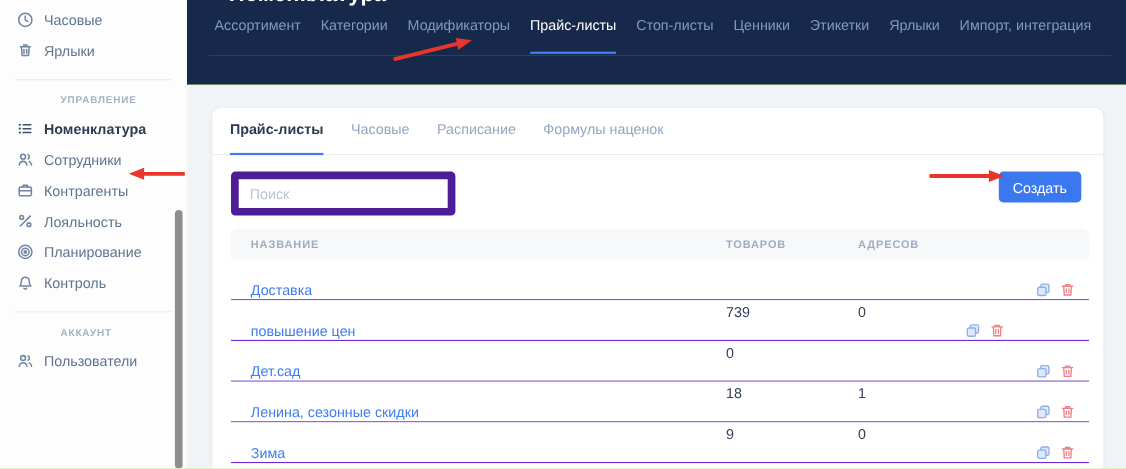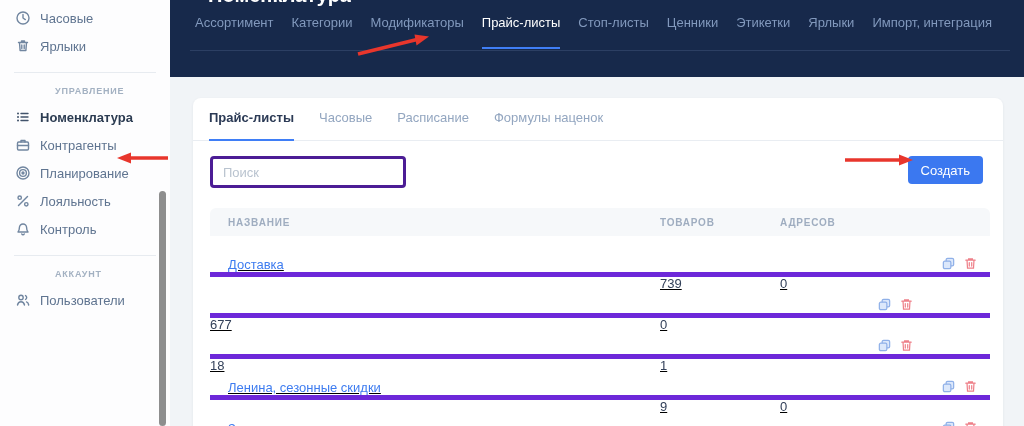--- a/index.html
+++ b/index.html
@@ -27,30 +27,30 @@
   .hdr-line{position:absolute;left:20px;right:14px;top:50px;height:1px;background:#2c3f63;}
 
   
   .content{position:absolute;left:170px;top:77px;width:854px;height:349px;background:#f1f4f7;}
   .card{position:absolute;left:23px;top:21px;width:810px;height:340px;background:#ffffff;border-radius:8px;box-shadow:0 1px 3px rgba(25,40,70,.07);}
   .subtabs{position:absolute;left:0;right:0;top:0;height:43px;border-bottom:1px solid #e9edf2;display:flex;gap:25px;padding:13px 16px 0 16px;box-sizing:border-box;}
   .stab{font-size:13px;color:#93a6c0;line-height:14px;padding-bottom:16px;position:relative;cursor:pointer;white-space:nowrap;}
   .stab.active{color:#2b3a55;font-weight:bold;}
   .stab.active::after{content:"";position:absolute;left:0;right:0;bottom:-1px;height:2px;background:#3f7ef6;}
 
-  .search{position:absolute;left:17px;top:58px;width:170px;height:26px;border:3px solid #4c1d95;border-radius:4px;font-size:13px;color:#3c4a60;padding:0 10px;outline:none;font-family:"Liberation Sans",sans-serif;}
+  .search{position:absolute;left:17px;top:58px;width:170px;height:26px;border:7px solid #4c1d95;border-radius:4px;font-size:13px;color:#3c4a60;padding:0 10px;outline:none;font-family:"Liberation Sans",sans-serif;}
   .search::placeholder{color:#b9c3cf;}
   .btn-create{position:absolute;right:20px;top:58px;height:28px;padding:0 13px;background:#3b78f0;color:#fff;font-size:13px;border:none;border-radius:4px;cursor:pointer;font-family:"Liberation Sans",sans-serif;text-align:right;}
 
   .tbl{position:absolute;left:17px;top:110px;width:780px;}
   .thead,.trow{display:grid;grid-template-columns:450px 120px 1fr 64px;align-items:center;}
   .thead{height:28px;background:#f6f8fa;border-radius:6px 6px 0 0;}
   .thead .c{font-size:10px;font-weight:bold;letter-spacing:.8px;color:#9fadc0;}
   .c.name{padding-left:18px;}
-  .trow{height:36px;border-bottom:5px solid #6d28d9;background:#fff;text-decoration:underline;}
+  .trow{height:36px;border-bottom:1px solid #6d28d9;background:#fff;}
   .trow .name a{color:#3e7cf0;font-size:13px;text-decoration:none;cursor:pointer;}
   .trow .num{font-size:13px;color:#33415a;margin-top:40px;}
   .c.act{display:flex;gap:7px;justify-content:flex-end;padding-right:12px;}
   .c.act span{display:inline-flex;cursor:pointer;}
 
   
   .annot{position:absolute;left:0;top:0;width:1024px;height:426px;pointer-events:none;}
 </style>
 </head>
 <body>
@@ -83,45 +83,55 @@
           <svg width="16" height="16" viewBox="0 0 16 16" fill="none" stroke="currentColor" stroke-width="1.4" stroke-linecap="round" stroke-linejoin="round">
             <path d="M6 4.5h7M6 8h7M6 11.5h7"></path>
             <path d="M3 4.5h.01M3 8h.01M3 11.5h.01" stroke-width="2"></path>
           </svg>
         </span>
         <span class="lbl">Номенклатура</span>
       </div>
       <div class="side-item">
         <span class="icn">
           <svg width="16" height="16" viewBox="0 0 16 16" fill="none" stroke="currentColor" stroke-width="1.4" stroke-linecap="round" stroke-linejoin="round">
+            <circle cx="6" cy="5.5" r="2.2"></circle>
+            <path d="M2.5 13c.4-2.2 1.8-3.3 3.5-3.3S9.1 10.8 9.5 13"></path>
+            <path d="M10.5 3.6a2.2 2.2 0 0 1 0 3.9M11.5 9.9c1.2.4 1.9 1.5 2.2 3.1"></path>
+          </svg>
+        </span>
+        <span class="lbl">Сотрудники</span>
+      </div>
+      <div class="side-item">
+        <span class="icn">
+          <svg width="16" height="16" viewBox="0 0 16 16" fill="none" stroke="currentColor" stroke-width="1.4" stroke-linecap="round" stroke-linejoin="round">
             <rect x="2.5" y="5" width="11" height="8" rx="1.2"></rect>
             <path d="M6 5V3.5h4V5M2.5 8.5h11"></path>
           </svg>
         </span>
         <span class="lbl">Контрагенты</span>
+      </div>
+      <div class="side-item">
+        <span class="icn">
+          <svg width="16" height="16" viewBox="0 0 16 16" fill="none" stroke="currentColor" stroke-width="1.4" stroke-linecap="round" stroke-linejoin="round">
+            <path d="M12.5 3.5l-9 9"></path>
+            <circle cx="4.7" cy="4.7" r="1.7"></circle>
+            <circle cx="11.3" cy="11.3" r="1.7"></circle>
+          </svg>
+        </span>
+        <span class="lbl">Лояльность</span>
       </div>
       <div class="side-item">
         <span class="icn">
           <svg width="16" height="16" viewBox="0 0 16 16" fill="none" stroke="currentColor" stroke-width="1.4" stroke-linecap="round" stroke-linejoin="round">
             <circle cx="8" cy="8" r="6"></circle>
             <circle cx="8" cy="8" r="3.4"></circle>
             <circle cx="8" cy="8" r="1" fill="currentColor"></circle>
           </svg>
         </span>
         <span class="lbl">Планирование</span>
-      </div>
-      <div class="side-item">
-        <span class="icn">
-          <svg width="16" height="16" viewBox="0 0 16 16" fill="none" stroke="currentColor" stroke-width="1.4" stroke-linecap="round" stroke-linejoin="round">
-            <path d="M12.5 3.5l-9 9"></path>
-            <circle cx="4.7" cy="4.7" r="1.7"></circle>
-            <circle cx="11.3" cy="11.3" r="1.7"></circle>
-          </svg>
-        </span>
-        <span class="lbl">Лояльность</span>
       </div>
       <div class="side-item">
         <span class="icn">
           <svg width="16" height="16" viewBox="0 0 16 16" fill="none" stroke="currentColor" stroke-width="1.4" stroke-linecap="round" stroke-linejoin="round">
             <path d="M8 3a3.6 3.6 0 0 1 3.6 3.6c0 3 .9 3.9 1.4 4.4H3c.5-.5 1.4-1.4 1.4-4.4A3.6 3.6 0 0 1 8 3zM6.8 13a1.3 1.3 0 0 0 2.4 0"></path>
           </svg>
         </span>
         <span class="lbl">Контроль</span>
       </div>
       <div class="side-divider"></div>
@@ -188,38 +198,39 @@
                 </span>
                 <span>
                   <svg width="15" height="15" viewBox="0 0 16 16" fill="none" stroke="#ee7f88" stroke-width="1.3" stroke-linecap="round">
                     <path d="M3 4.5h10M6 4.5V3h4v1.5M4.3 4.5l.5 8.5h6.4l.5-8.5"></path>
                     <path d="M6.7 7v3.7M9.3 7v3.7"></path>
                   </svg>
                 </span>
               </div>
             </div>
             <div class="trow">
-              <div class="c num">677</div>
+              <div class="c name"><a>повышение цен</a></div>
               <div class="c num">0</div>
               <div class="c act">
                 <span>
                   <svg width="15" height="15" viewBox="0 0 16 16" fill="#dce8fb" stroke="#8fb0e8" stroke-width="1.3">
                     <rect x="5.5" y="2.5" width="8" height="8" rx="1.5"></rect>
                     <rect x="2.5" y="5.5" width="8" height="8" rx="1.5"></rect>
                   </svg>
                 </span>
                 <span>
                   <svg width="15" height="15" viewBox="0 0 16 16" fill="none" stroke="#ee7f88" stroke-width="1.3" stroke-linecap="round">
                     <path d="M3 4.5h10M6 4.5V3h4v1.5M4.3 4.5l.5 8.5h6.4l.5-8.5"></path>
                     <path d="M6.7 7v3.7M9.3 7v3.7"></path>
                   </svg>
                 </span>
               </div>
             </div>
             <div class="trow">
+              <div class="c name"><a>Дет.сад</a></div>
               <div class="c num">18</div>
               <div class="c num">1</div>
               <div class="c act">
                 <span>
                   <svg width="15" height="15" viewBox="0 0 16 16" fill="#dce8fb" stroke="#8fb0e8" stroke-width="1.3">
                     <rect x="5.5" y="2.5" width="8" height="8" rx="1.5"></rect>
                     <rect x="2.5" y="5.5" width="8" height="8" rx="1.5"></rect>
                   </svg>
                 </span>
                 <span>

